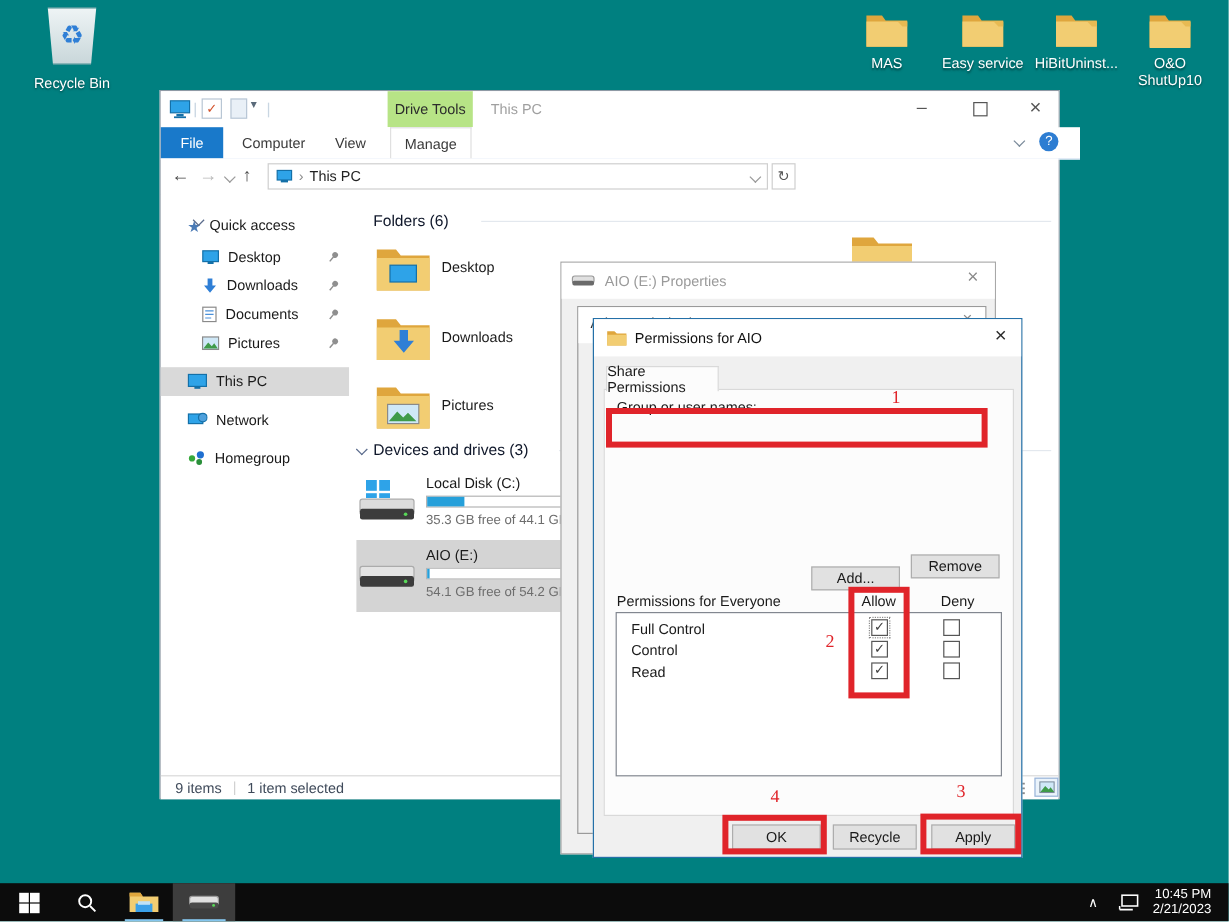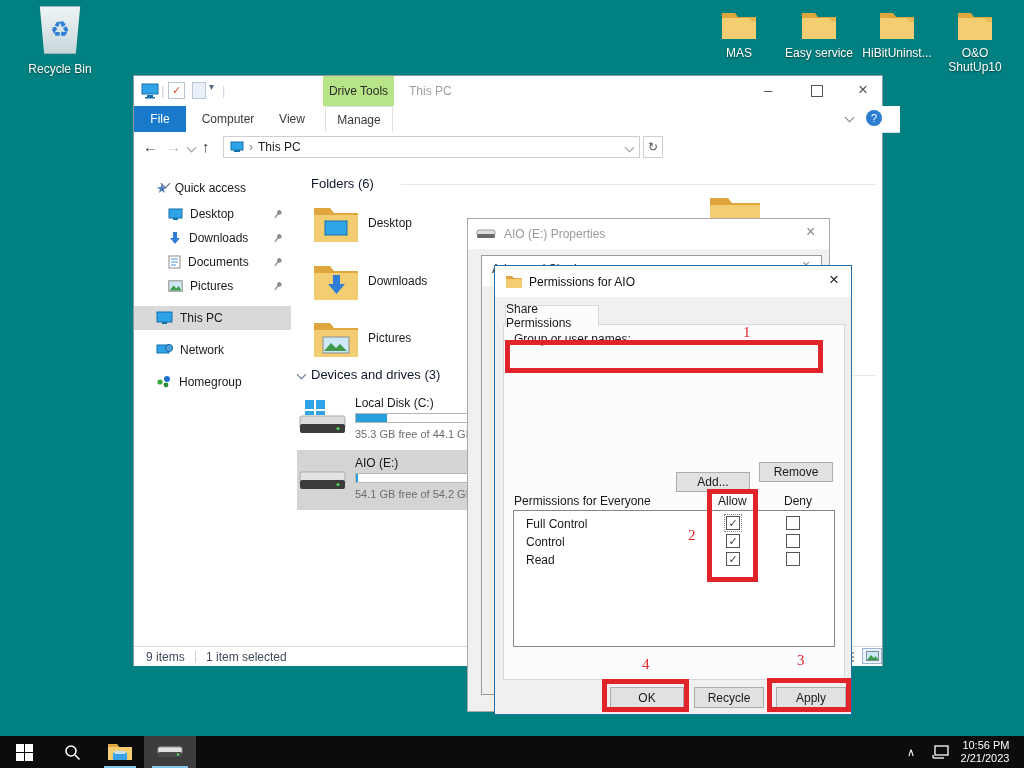--- a/index.html
+++ b/index.html
@@ -426,18 +426,18 @@
     <span class="tb-btn" style="left:898px;width:26px;color:#fff;font-size:11px;">∧</span>
     <div class="tb-btn" style="left:926px;width:30px;">
       <svg width="19" height="16">
           <rect x="3" y="2" width="13" height="9" fill="none" stroke="#fff" stroke-width="1.3"></rect>
           <line x1="1" y1="14" x2="12" y2="14" stroke="#fff" stroke-width="1.3"></line>
           <line x1="1" y1="14" x2="1" y2="11" stroke="#fff" stroke-width="1.3"></line>
         </svg>
     </div>
     <div class="tb-btn" style="left:952px;width:66px;">
       <div class="tray-text">
-        <div>10:56 PM</div>
+        <div>10:45 PM</div>
         <div>2/21/2023</div>
       </div>
     </div>
   </div>
 </div>
 
 </body></html>

